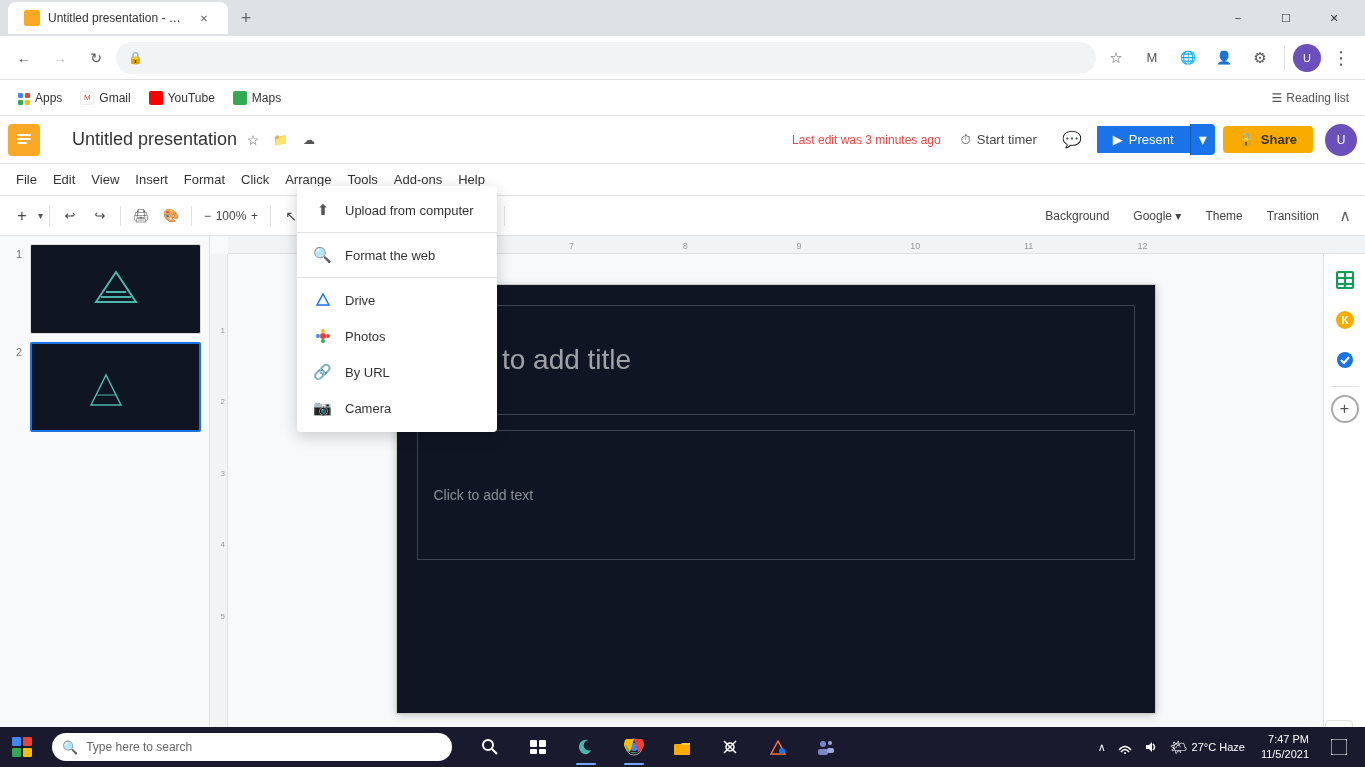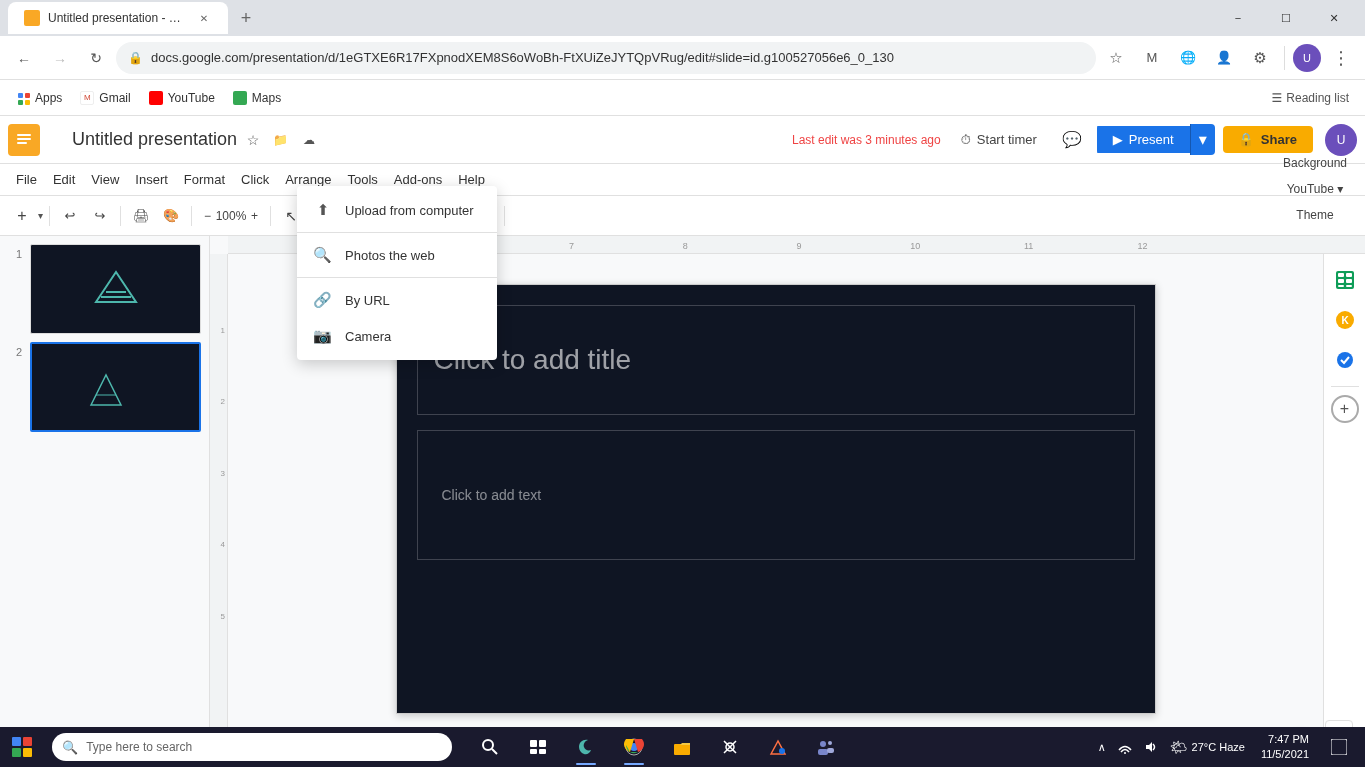--- a/index.html
+++ b/index.html
@@ -75,21 +75,21 @@
 
     
     .canvas-area { flex: 1; display: flex; flex-direction: column; background: #f8f9fa; overflow: hidden; }
     .ruler-h { height: 18px; background: #f1f3f4; border-bottom: 1px solid #e0e0e0; display: flex; align-items: flex-end; padding-bottom: 2px; position: relative; }
     .ruler-side { width: 18px; background: #f1f3f4; border-right: 1px solid #e0e0e0; flex-shrink: 0; position: relative; }
     .slide-canvas { flex: 1; display: flex; align-items: flex-start; justify-content: center; padding: 20px; overflow: hidden; }
     .slide-main { width: 760px; height: 430px; background: #0f1523; position: relative; border: 1px solid #ccc; box-shadow: 0 2px 8px rgba(0,0,0,0.2); margin-top: 10px; }
     .slide-title-box { position: absolute; top: 20px; left: 20px; right: 20px; height: 110px; border: 1px solid rgba(255,255,255,0.2); display: flex; align-items: center; padding: 0 16px; }
     .slide-title-text { color: rgba(255,255,255,0.6); font-size: 28px; font-weight: 300; }
     .slide-content-box { position: absolute; top: 145px; left: 20px; right: 20px; height: 130px; border: 1px solid rgba(255,255,255,0.2); display: flex; align-items: center; padding: 0 16px; }
-    .slide-content-text { color: rgba(255,255,255,0.5); font-size: 14px; margin-left: 8px; }
+    .slide-content-text { color: rgba(255,255,255,0.5); font-size: 14px; }
 
     
     .speaker-notes { height: 48px; background: #fff; border-top: 1px solid #e0e0e0; display: flex; align-items: center; padding: 0 16px; position: relative; }
     .notes-drag { position: absolute; top: 0; left: 50%; transform: translateX(-50%); display: flex; gap: 4px; }
     .notes-dot { width: 4px; height: 4px; background: #bbb; border-radius: 50%; margin-top: 4px; }
     .notes-text { color: #bbb; font-size: 13px; }
 
     
     .slide-bottom { height: 36px; border-top: 1px solid #e0e0e0; background: #fff; display: flex; align-items: center; padding: 0 12px; gap: 8px; }
     .bottom-btn { width: 28px; height: 28px; display: flex; align-items: center; justify-content: center; border-radius: 4px; cursor: pointer; font-size: 14px; color: #555; }
@@ -149,21 +149,20 @@
       <div class="win-btn close">✕</div>
     </div>
   </div>
 
   <div class="nav-bar">
     <div class="nav-btn">←</div>
     <div class="nav-btn disabled">→</div>
     <div class="nav-btn">↻</div>
     <div class="address-bar">
       <span style="font-size:12px;color:#555;">🔒</span>
-      <span class="address-url">docs.google.com/presentation/d/1eGTXE6R17FXpnodXEM8S6oWoBh-FtXUiZeJYTQpVRug/edit#slide=id.g100527056e6_0_130</span>
     </div>
     <div class="nav-right">
       <div class="nav-icon">☆</div>
       <div class="nav-icon" style="font-size:13px;">M</div>
       <div class="nav-icon" style="font-size:13px;">🌐</div>
       <div class="nav-icon" style="font-size:13px;">👤</div>
       <div class="nav-icon">⚙</div>
       <div class="vdivider"></div>
       <div class="profile-circle">U</div>
       <div class="nav-icon" style="font-size:18px;">⋮</div>
@@ -274,23 +273,23 @@
     <div class="tool-btn" style="font-size:14px;font-weight:bold;">T</div>
     <div class="tool-btn active" style="font-size:14px;">🖼</div>
     <span style="font-size:10px;color:#555;cursor:pointer;">▾</span>
     <div class="tool-separator"></div>
     <div class="tool-btn" style="font-size:14px;">⬡</div>
     <span style="font-size:10px;color:#555;cursor:pointer;">▾</span>
     <div class="tool-btn" style="font-size:14px;">╲</div>
     <span style="font-size:10px;color:#555;cursor:pointer;">▾</span>
     <div class="tool-btn" style="font-size:14px;">💬</div>
     <div class="tool-separator"></div>
-    <div style="margin-left:auto;display:flex;align-items:center;gap:4px;flex-direction:column;">
+    <div style="margin-left:auto;display:flex;align-items:center;gap:4px;">
       <div class="slide-tool-btn">Background</div>
-      <div class="slide-tool-btn has-arrow">YouTube ▾</div>
+      <div class="slide-tool-btn has-arrow">Google ▾</div>
       <div class="slide-tool-btn">Theme</div>
       <div class="slide-tool-btn">Transition</div>
       <div class="expand-btn">∧</div>
     </div>
   </div>
 
   <div class="editor-area">
 
     <div class="slide-panel">
       <div class="slide-thumb">
@@ -396,23 +395,43 @@
   </div>
 
   <div class="dropdown-menu">
     <div class="dropdown-item">
       <div class="dropdown-icon">⬆</div>
       <span>Upload from computer</span>
     </div>
     <div class="dropdown-divider"></div>
     <div class="dropdown-item">
       <div class="dropdown-icon">🔍</div>
-      <span>Photos the web</span>
+      <span>Format the web</span>
     </div>
     <div class="dropdown-divider"></div>
+    <div class="dropdown-item">
+      <div class="dropdown-icon">
+        <svg width="16" height="16" viewBox="0 0 16 16">
+            <polygon points="8,2 14,13 2,13" fill="none" stroke="#1a73e8" stroke-width="1.5"></polygon>
+          </svg>
+      </div>
+      <span>Drive</span>
+    </div>
+    <div class="dropdown-item">
+      <div class="dropdown-icon">
+        <svg width="16" height="16" viewBox="0 0 16 16">
+            <circle cx="8" cy="8" r="3" fill="#ea4335"></circle>
+            <circle cx="8" cy="3" r="2" fill="#fbbc05"></circle>
+            <circle cx="8" cy="13" r="2" fill="#34a853"></circle>
+            <circle cx="3" cy="8" r="2" fill="#4285f4"></circle>
+            <circle cx="13" cy="8" r="2" fill="#ea4335"></circle>
+          </svg>
+      </div>
+      <span>Photos</span>
+    </div>
     <div class="dropdown-item">
       <div class="dropdown-icon">🔗</div>
       <span>By URL</span>
     </div>
     <div class="dropdown-item">
       <div class="dropdown-icon">📷</div>
       <span>Camera</span>
     </div>
   </div>
 

